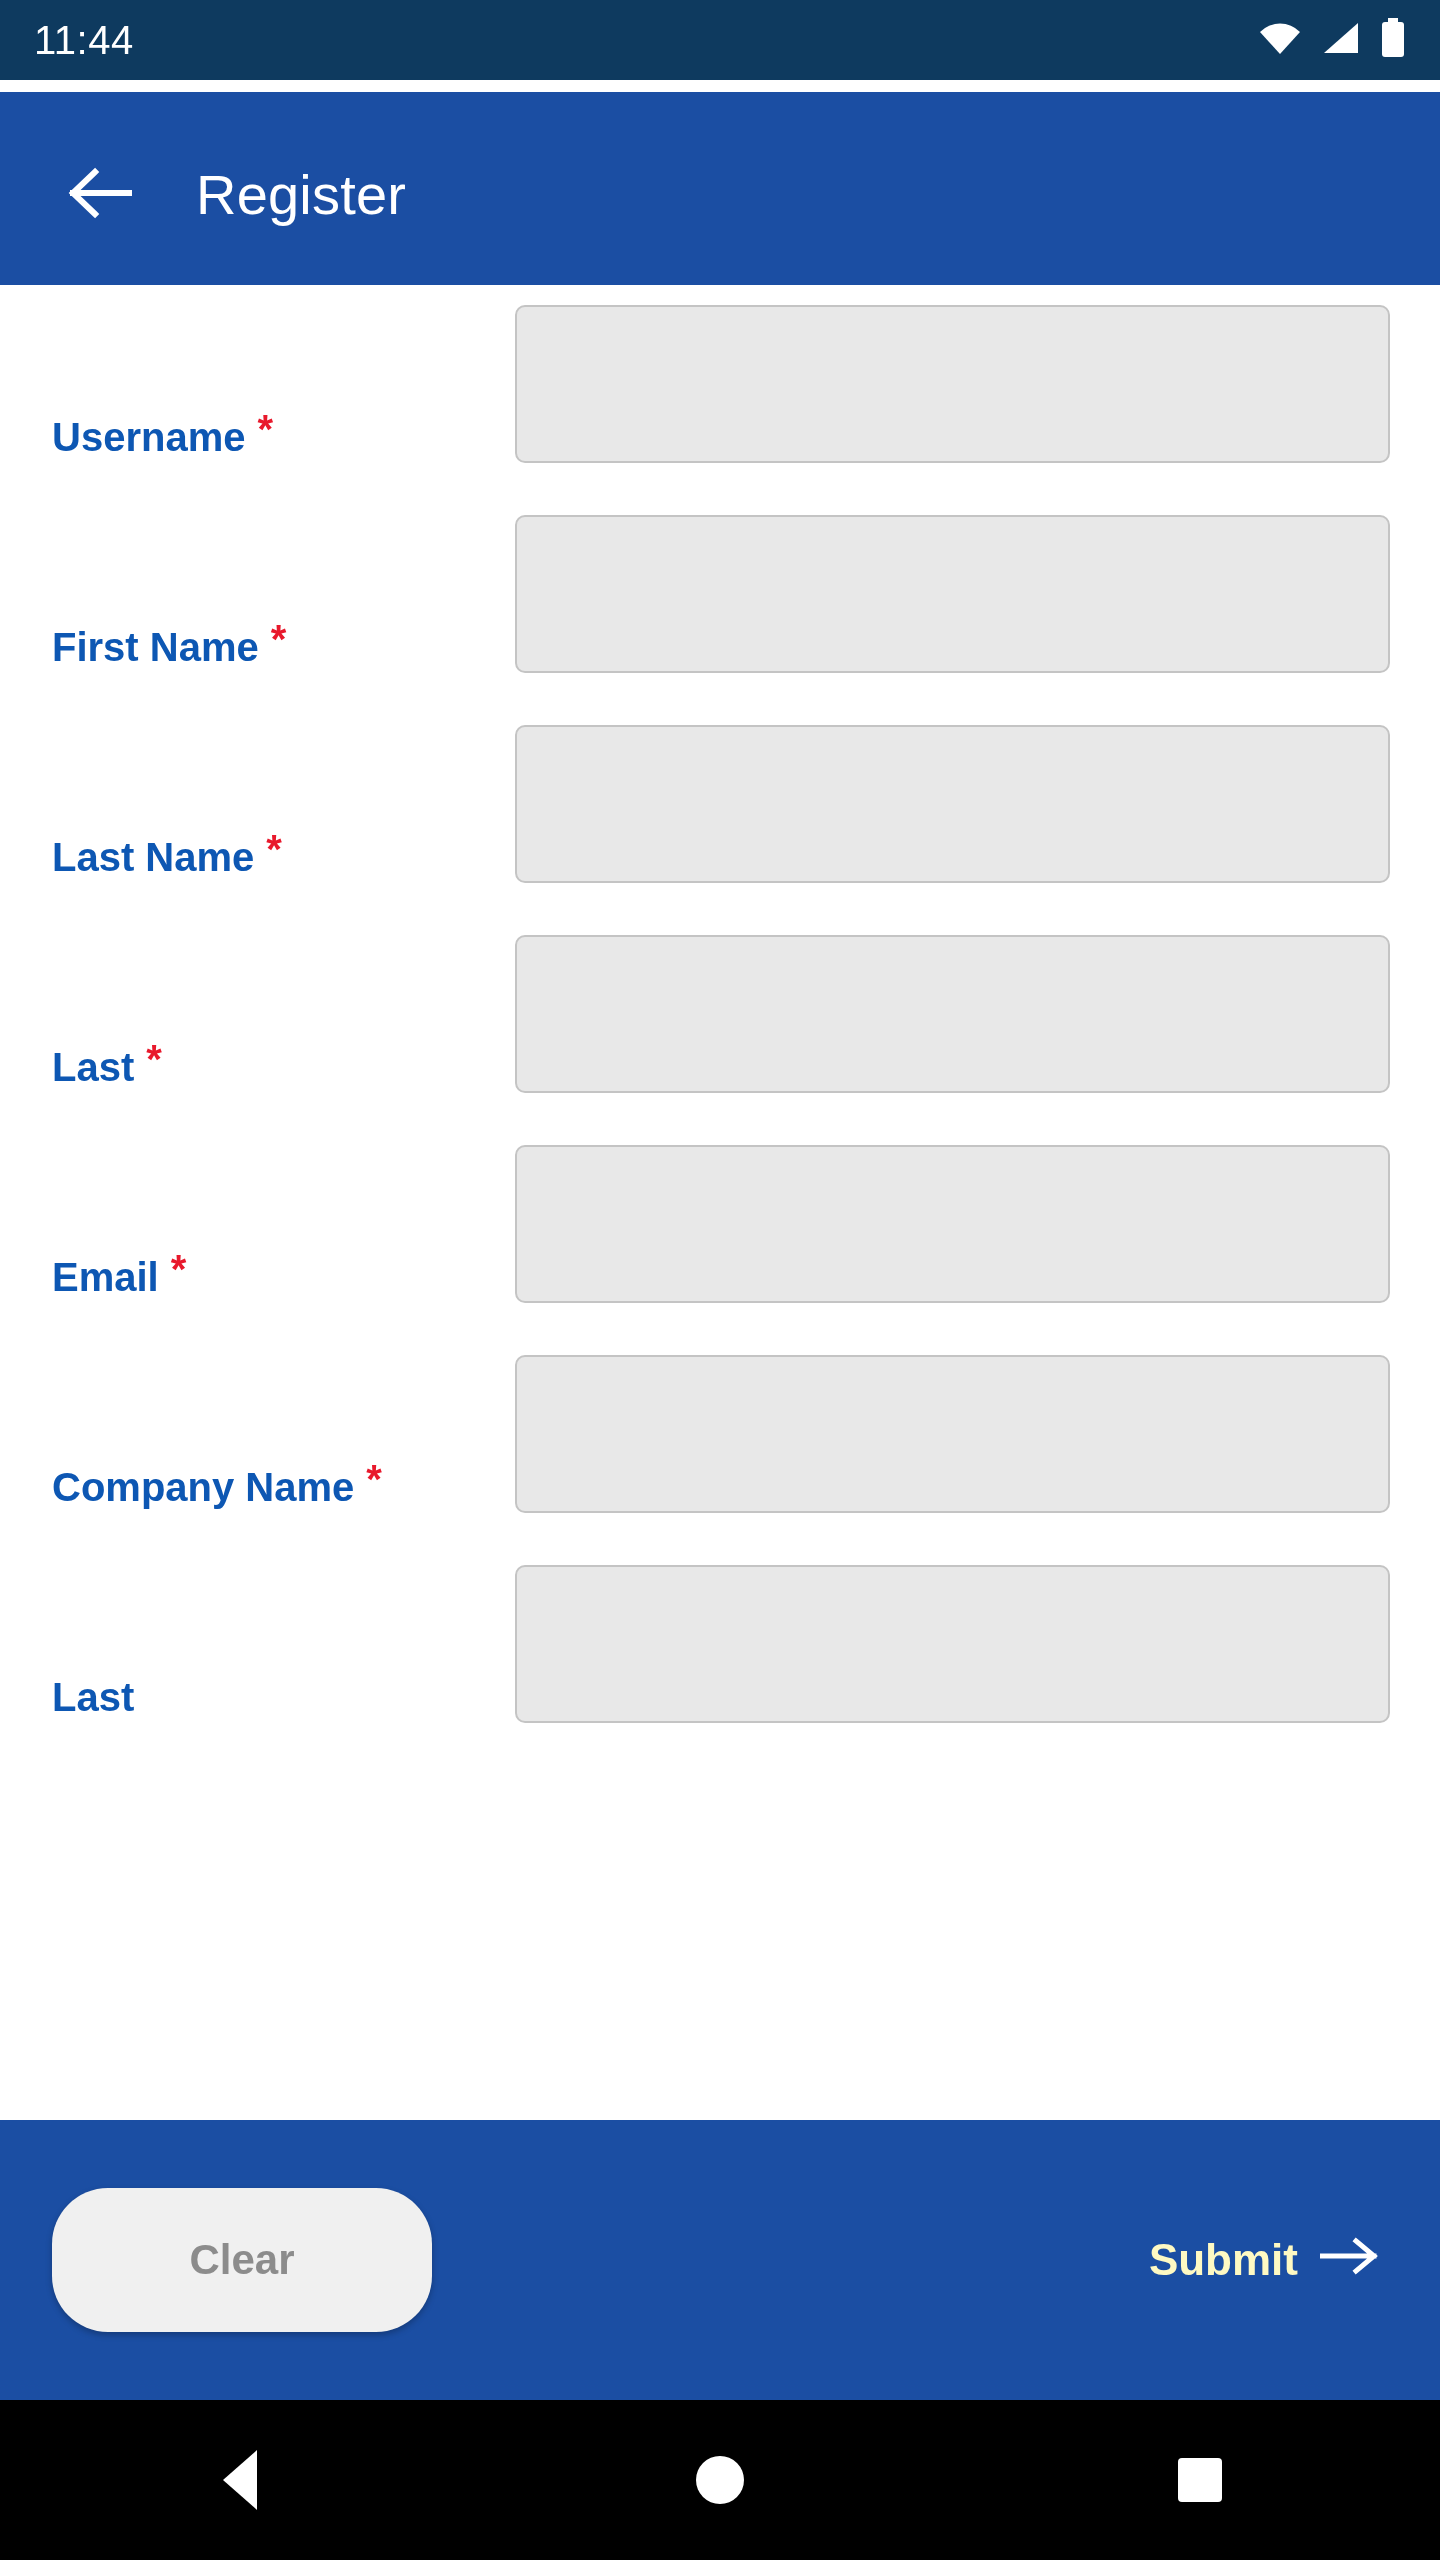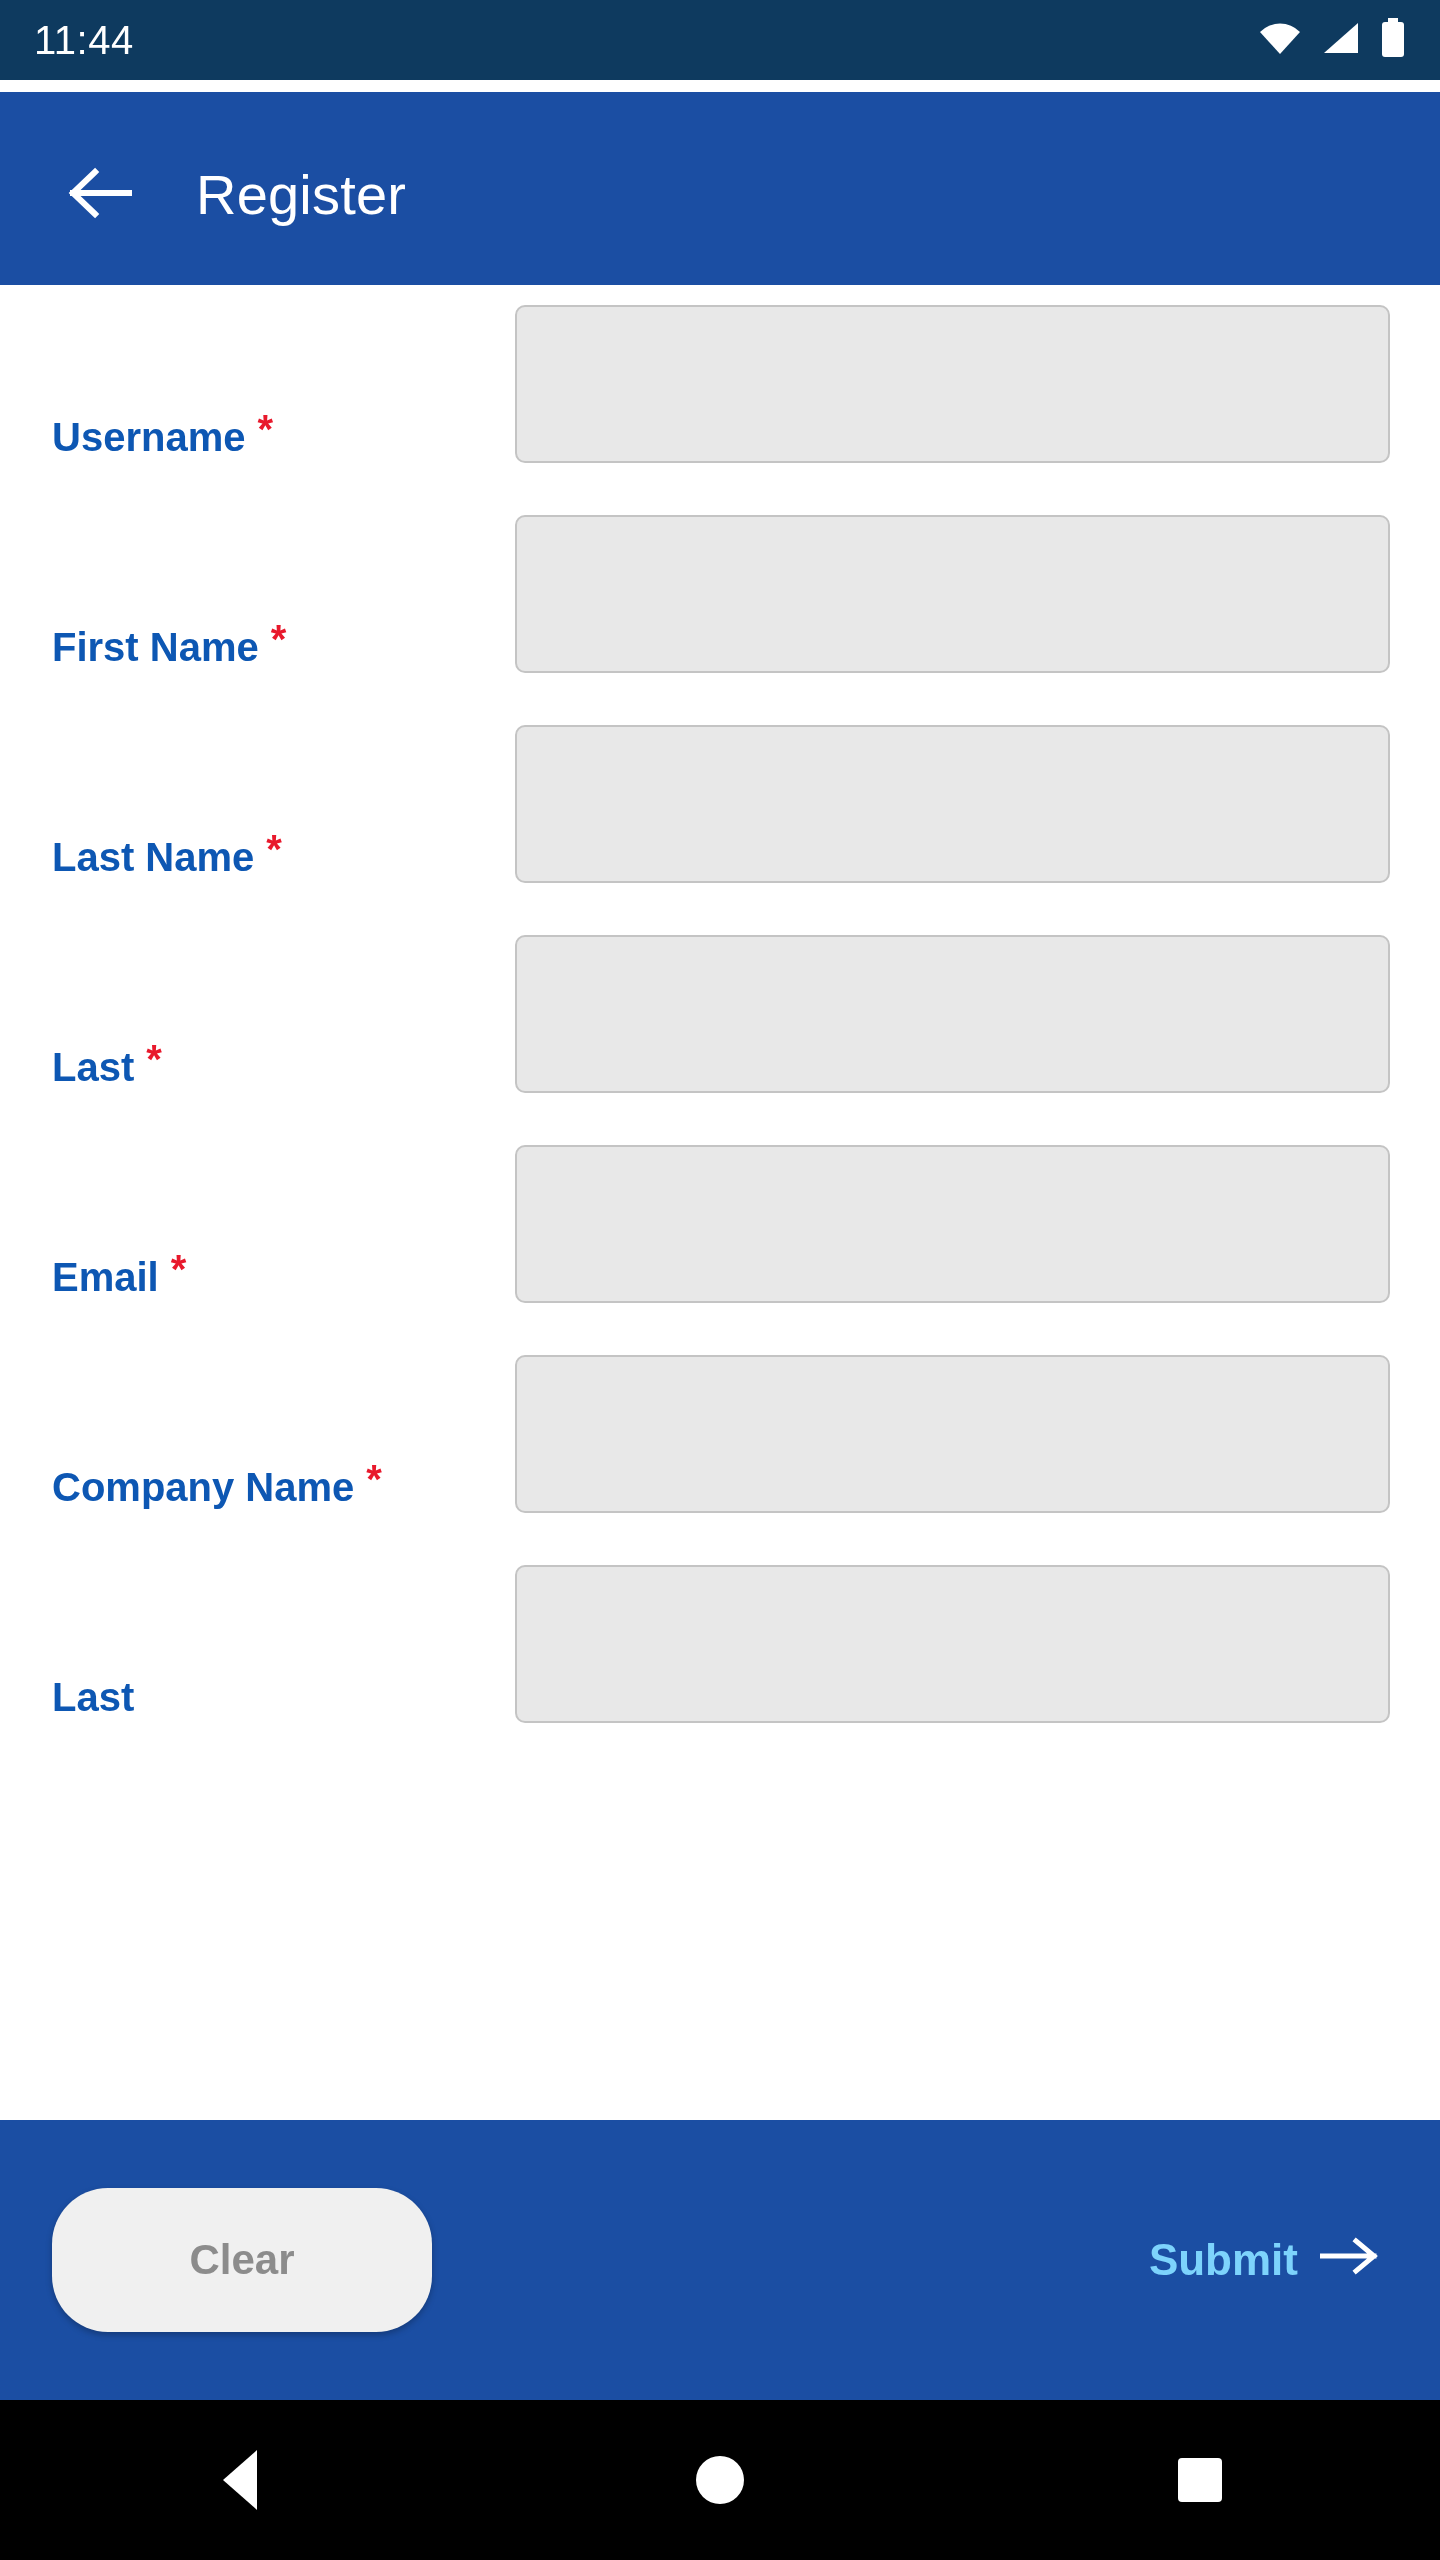--- a/index.html
+++ b/index.html
@@ -72,21 +72,21 @@
     width:380px; height:144px; background:#f0f0f0;
     border:none; border-radius:56px;
     color:#8c8c8c; font-size:42px; font-weight:bold;
     font-family:"Liberation Sans", sans-serif;
     box-shadow:0 3px 6px rgba(0,0,0,0.25);
     cursor:pointer;
   }
   .submit-btn {
     display:flex; align-items:center; gap:22px;
     background:transparent; border:none; cursor:pointer;
-    color:#7dd3fc; font-size:44px; font-weight:bold;
+    color:#fef9c3; font-size:44px; font-weight:bold;
     font-family:"Liberation Sans", sans-serif;
     padding-right:10px;
   }
 
   
   .nav-bar {
     position:absolute; top:2400px; left:0; width:1440px; height:160px;
     background:#000000; display:flex; align-items:center;
     justify-content:space-around;
   }

